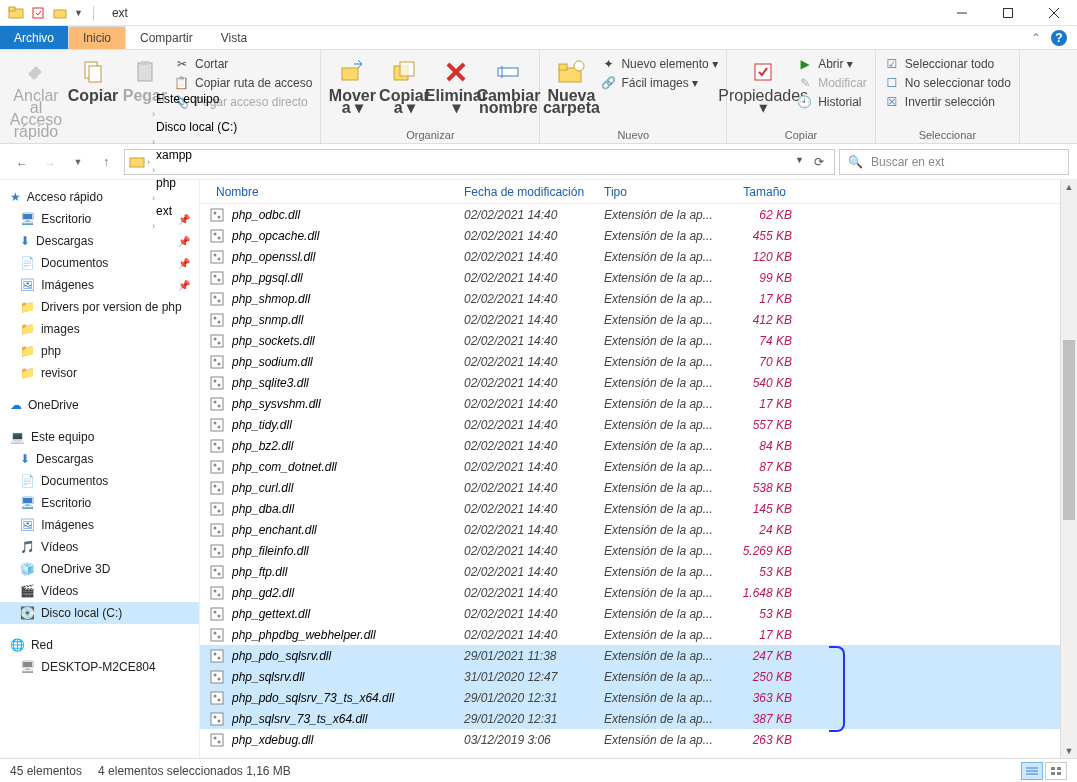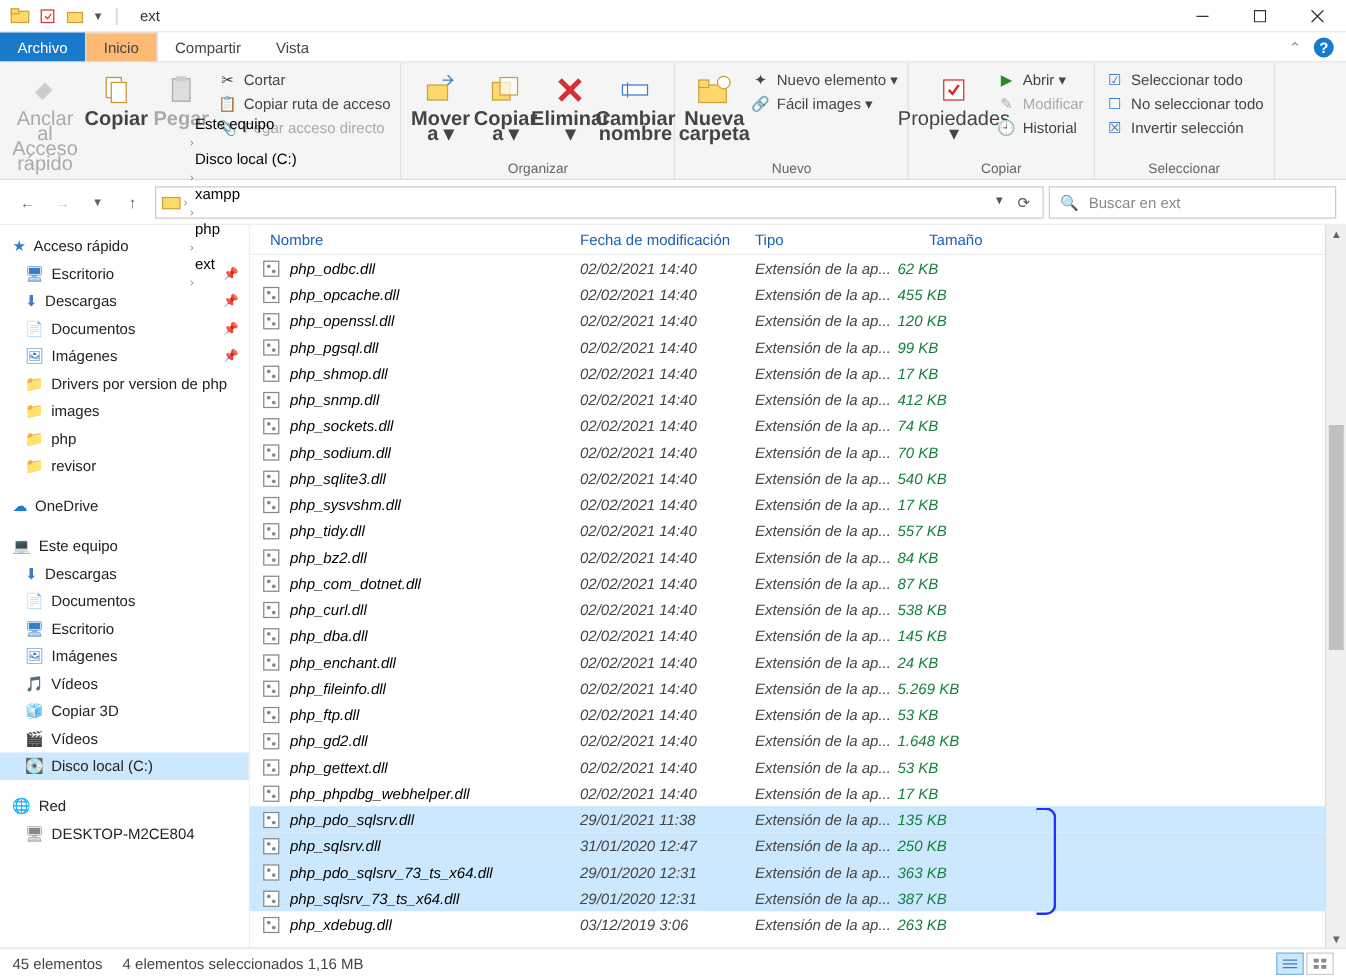--- a/index.html
+++ b/index.html
@@ -58,21 +58,21 @@
 .fcol.date { width: 140px; }
 .fcol.type { width: 120px; }
 .fcol.size { width: 74px; text-align: right; }
 .frows { overflow-y: hidden; font-style: italic; }
 .frow { height: 21px; display: flex; align-items: center; padding-left: 10px; }
 .frow.selected { background: #cce8ff; }
 .frow .ficon { width: 16px; margin-right: 6px; }
 .frow .fname { width: 226px; overflow: hidden; text-overflow: ellipsis; white-space: nowrap; }
 .frow .fdate { width: 140px; padding-left: 6px; color: #444; }
 .frow .ftype { width: 120px; padding-left: 6px; color: #444; overflow: hidden; text-overflow: ellipsis; white-space: nowrap; }
-.frow .fsize { width: 74px; text-align: left; color: #15803d; }
+.frow .fsize { width: 74px; text-align: right; color: #be185d; }
 .vscroll { width: 17px; background: #f0f0f0; border-left: 1px solid #ddd; position: relative; }
 .vscroll-thumb { position: absolute; left: 2px; right: 2px; top: 160px; height: 180px; background: #c0c0c0; }
 .annot { position: absolute; border: 2px solid #2030ff; border-left: none; border-radius: 0 8px 8px 0; right: 232px; top: 466px; height: 86px; width: 16px; }
 
 .statusbar { height: 24px; border-top: 1px solid #ddd; display: flex; align-items: center; padding: 0 10px; gap: 16px; color: #444; background: #fff; position: absolute; bottom: 0; left: 0; right: 0; }
 .statusbar .views { margin-left: auto; display: flex; gap: 2px; }
 .view-btn { width: 22px; height: 18px; border: 1px solid #ccc; display: flex; align-items: center; justify-content: center; }
 .view-btn.active { background: #cce8ff; border-color: #7ab7e8; }
 
 svg { display: block; }
@@ -391,21 +391,21 @@
     <div class="side-item">
         <span style="color:#3a7fc6">🖼</span>
         <span>Imágenes</span>
       </div>
     <div class="side-item">
         <span style="color:#3a7fc6">🎵</span>
         <span>Vídeos</span>
       </div>
     <div class="side-item">
         <span style="color:#3a7fc6">🧊</span>
-        <span>Copiar 3D</span>
+        <span>OneDrive 3D</span>
       </div>
     <div class="side-item">
         <span style="color:#3a7fc6">🎬</span>
         <span>Vídeos</span>
       </div>
     <div class="side-item sel">
         <span style="color:#888">💽</span>
         <span>Disco local (C:)</span>
       </div>
     <div class="side-sep"></div>
@@ -705,21 +705,21 @@
             <span class="ficon">
               <svg width="14" height="14">
                 <rect x="1" y="1" width="12" height="12" fill="#fff" stroke="#888"></rect>
                 <circle cx="5" cy="5" r="1.5" fill="#888"></circle>
                 <circle cx="9" cy="9" r="1.5" fill="#888"></circle>
               </svg>
             </span>
             <span class="fname">php_pdo_sqlsrv.dll</span>
             <span class="fdate">29/01/2021 11:38</span>
             <span class="ftype">Extensión de la ap...</span>
-            <span class="fsize">135 KB</span>
+            <span class="fsize">247 KB</span>
           </div>
           <div class="frow selected">
             <span class="ficon">
               <svg width="14" height="14">
                 <rect x="1" y="1" width="12" height="12" fill="#fff" stroke="#888"></rect>
                 <circle cx="5" cy="5" r="1.5" fill="#888"></circle>
                 <circle cx="9" cy="9" r="1.5" fill="#888"></circle>
               </svg>
             </span>
             <span class="fname">php_sqlsrv.dll</span>

